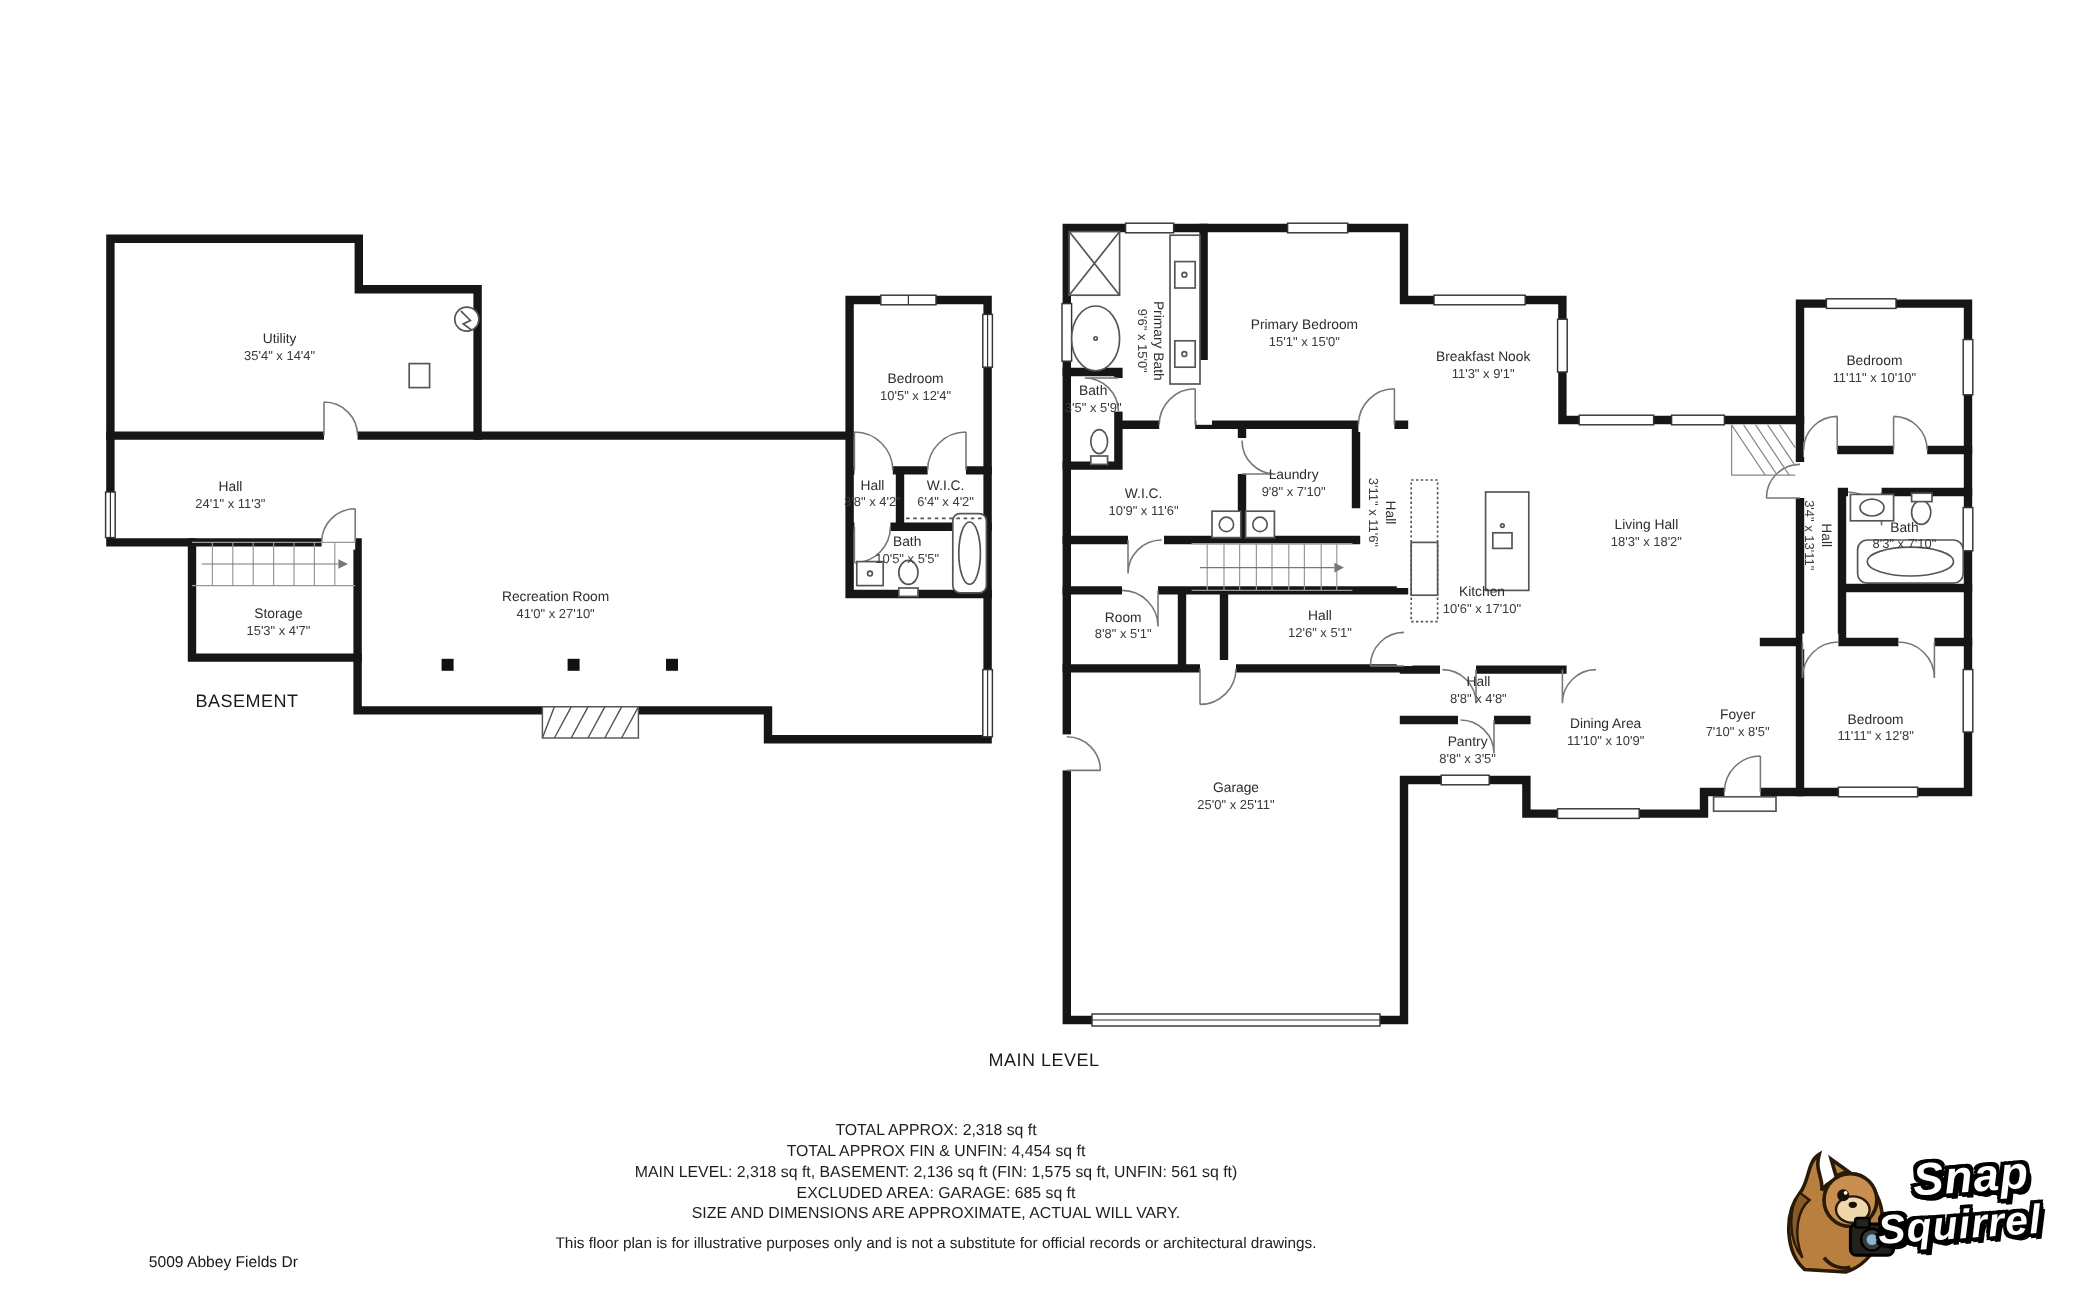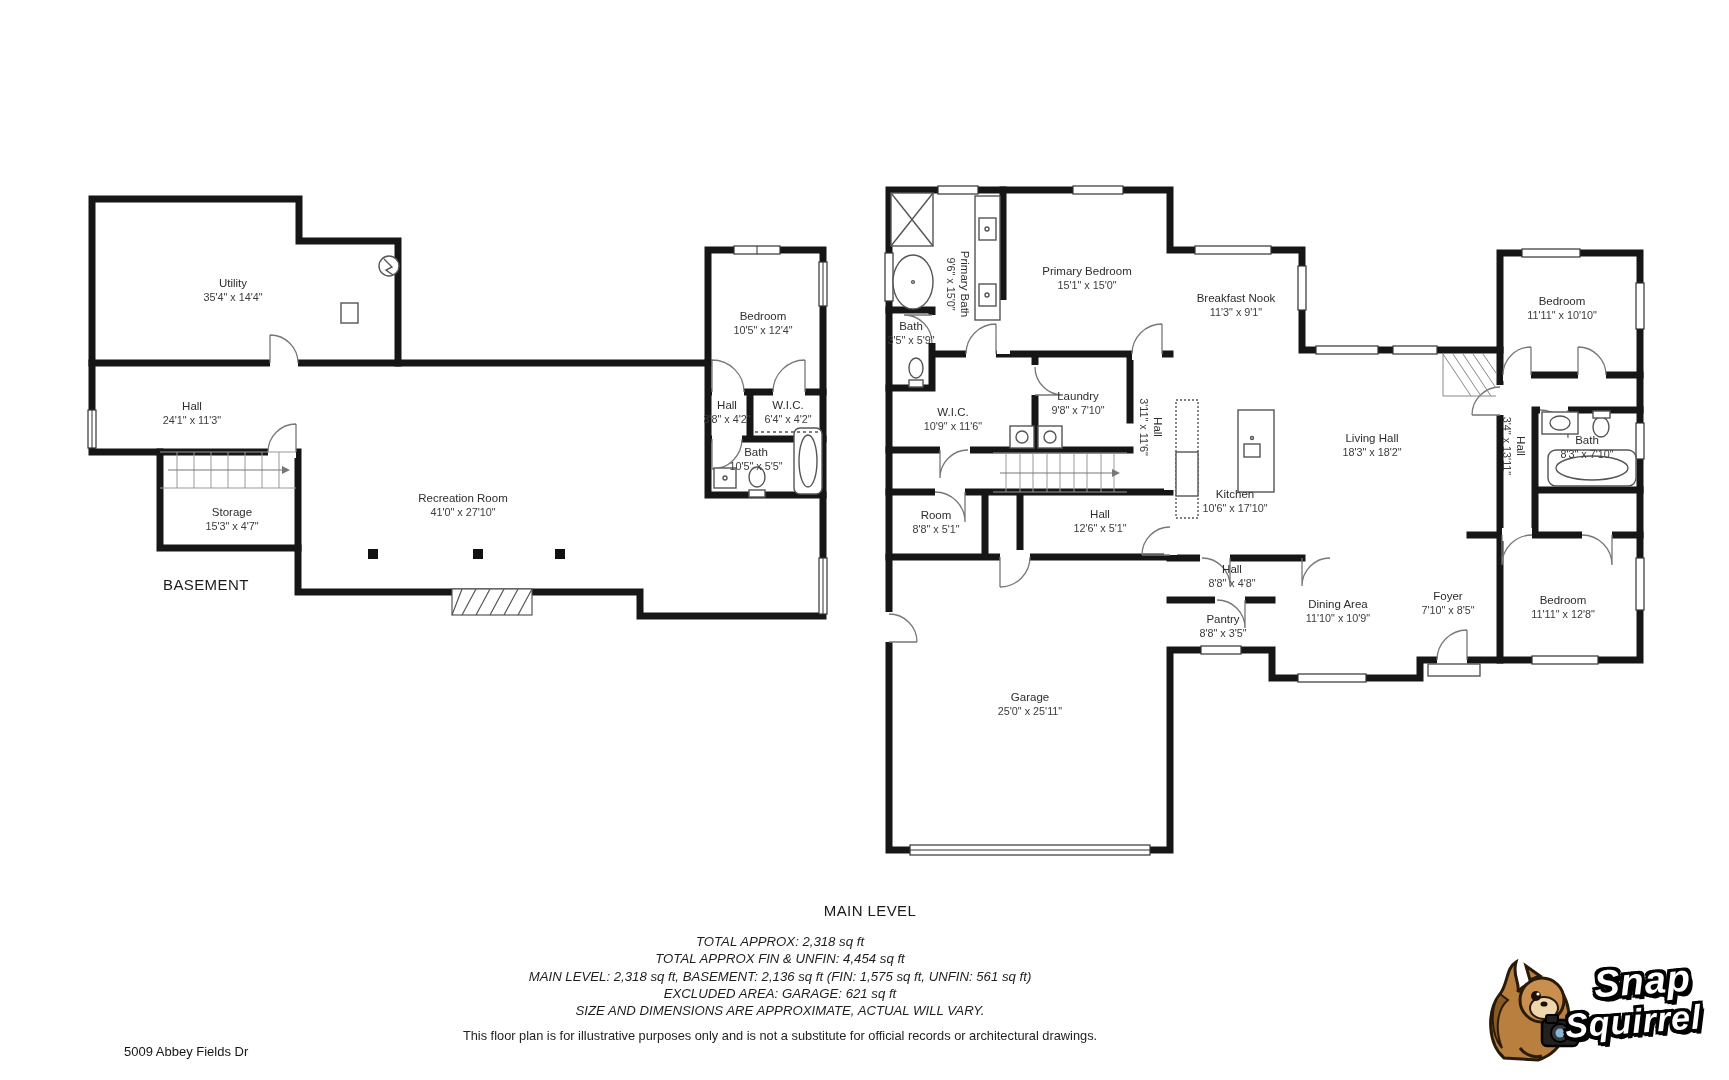--- a/index.html
+++ b/index.html
@@ -4,24 +4,24 @@
 <style>
   html,body{margin:0;padding:0;background:#fff;}
   #page{position:relative;width:1729px;height:1080px;background:#fff;overflow:hidden;
         font-family:"Liberation Sans",sans-serif;}
   #plan-svg{position:absolute;left:0;top:0;}
   .rl{position:absolute;transform:translate(-50%,-50%);text-align:center;
       font-size:11.5px;color:#2d2d2d;line-height:14px;white-space:nowrap;}
   .rl .d{display:block;font-size:10.8px;color:#3c3c3c;}
   .rl.rot{transform:translate(-50%,-50%) rotate(90deg);}
   .lvl{position:absolute;font-size:15px;color:#1b1b1b;letter-spacing:.4px;}
-  .lvl.center{transform:translate(-50%,-50%);margin-top:26px;}
+  .lvl.center{transform:translate(-50%,-50%);}
   #summary{position:absolute;left:780px;top:933px;transform:translateX(-50%);
            text-align:center;font-size:13.2px;line-height:17.3px;color:#1e1e1e;white-space:nowrap;}
-  #summary div{margin:0;font-style:italic;}
+  #summary div{margin:0;}
   #disclaimer{position:absolute;left:780px;top:1027px;transform:translateX(-50%);
               text-align:right;font-size:12.8px;line-height:17px;color:#232323;white-space:nowrap;}
   #address{position:absolute;left:76px;top:1044px;font-size:13px;color:#161616;margin-left:48px;}
   #logo{position:absolute;right:28px;bottom:10px;width:215px;height:128px;}
   #logo .squirrel{position:absolute;left:0;bottom:0;}
   #logo .t1,#logo .t2{position:absolute;font-weight:bold;font-style:italic;color:#fff;
       text-shadow:-3px -3px 0 #000,3px -3px 0 #000,-3px 3px 0 #000,3px 3px 0 #000,
                   -3px 0 0 #000,3px 0 0 #000,0 -3px 0 #000,0 4px 0 #000,4px 5px 0 #000;
       transform:rotate(-4deg);letter-spacing:1px;}
   #logo .t1{right:10px;top:18px;font-size:38px;}
@@ -211,34 +211,34 @@
   <div class="rl rot" style="left:1151px;top:427px"><span>Hall</span><span class="d">3'11" x 11'6"</span></div>
   <div class="rl" style="left:1236px;top:305px"><span>Breakfast Nook</span><span class="d">11'3" x 9'1"</span></div>
   <div class="rl" style="left:1372px;top:445px"><span>Living Hall</span><span class="d">18'3" x 18'2"</span></div>
   <div class="rl" style="left:1235px;top:501px"><span>Kitchen</span><span class="d">10'6" x 17'10"</span></div>
   <div class="rl" style="left:936px;top:522px"><span>Room</span><span class="d">8'8" x 5'1"</span></div>
   <div class="rl" style="left:1100px;top:521px"><span>Hall</span><span class="d">12'6" x 5'1"</span></div>
   <div class="rl" style="left:1232px;top:576px"><span>Hall</span><span class="d">8'8" x 4'8"</span></div>
   <div class="rl" style="left:1223px;top:626px"><span>Pantry</span><span class="d">8'8" x 3'5"</span></div>
   <div class="rl" style="left:1338px;top:611px"><span>Dining Area</span><span class="d">11'10" x 10'9"</span></div>
   <div class="rl" style="left:1448px;top:603px"><span>Foyer</span><span class="d">7'10" x 8'5"</span></div>
-  <div class="rl" style="left:1030px;top:704px"><span>Garage</span><span class="d">25'0" x 25'11"</span></div>
+  <div class="rl" style="left:1030px;top:664px"><span>Garage</span><span class="d">25'0" x 25'11"</span></div>
   <div class="rl" style="left:1562px;top:308px"><span>Bedroom</span><span class="d">11'11" x 10'10"</span></div>
   <div class="rl" style="left:1587px;top:447px"><span>Bath</span><span class="d">8'3" x 7'10"</span></div>
   <div class="rl rot" style="left:1514px;top:446px"><span>Hall</span><span class="d">3'4" x 13'11"</span></div>
   <div class="rl" style="left:1563px;top:607px"><span>Bedroom</span><span class="d">11'11" x 12'8"</span></div>
 
   <div class="lvl" style="left:163px;top:576px">BASEMENT</div>
   <div class="lvl center" style="left:870px;top:884px">MAIN LEVEL</div>
 
   <div id="summary">
     <div>TOTAL APPROX: 2,318 sq ft</div>
     <div>TOTAL APPROX FIN &amp; UNFIN: 4,454 sq ft</div>
     <div>MAIN LEVEL: 2,318 sq ft, BASEMENT: 2,136 sq ft (FIN: 1,575 sq ft, UNFIN: 561 sq ft)</div>
-    <div>EXCLUDED AREA: GARAGE: 621 sq ft</div>
+    <div>EXCLUDED AREA: GARAGE: 685 sq ft</div>
     <div>SIZE AND DIMENSIONS ARE APPROXIMATE, ACTUAL WILL VARY.</div>
   </div>
   <div id="disclaimer">
     <div>This floor plan is for illustrative purposes only and is not a substitute for official records or architectural drawings.</div>
   </div>
 
   <div id="address">5009 Abbey Fields Dr</div>
 
   <div id="logo">
     <svg class="squirrel" width="100" height="122" viewBox="0 0 100 122">

